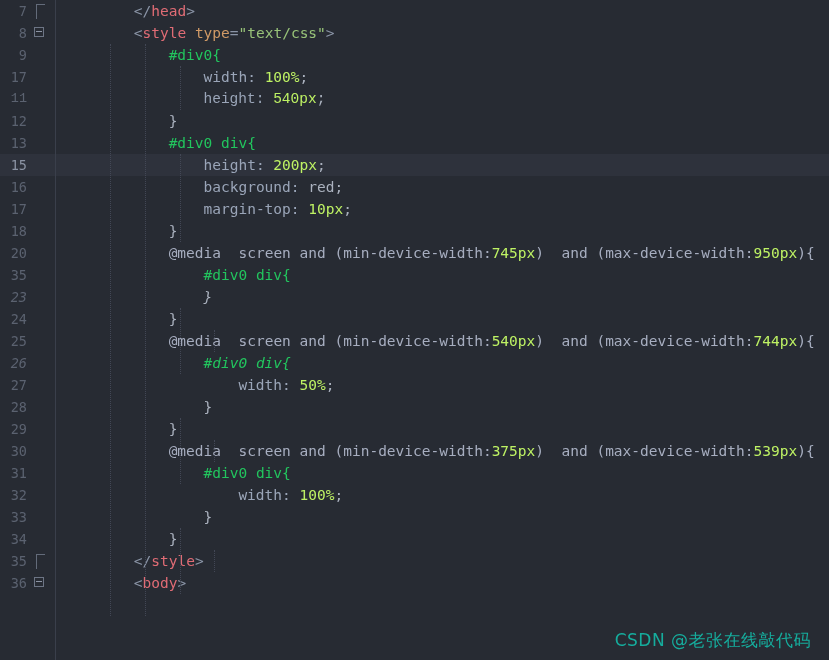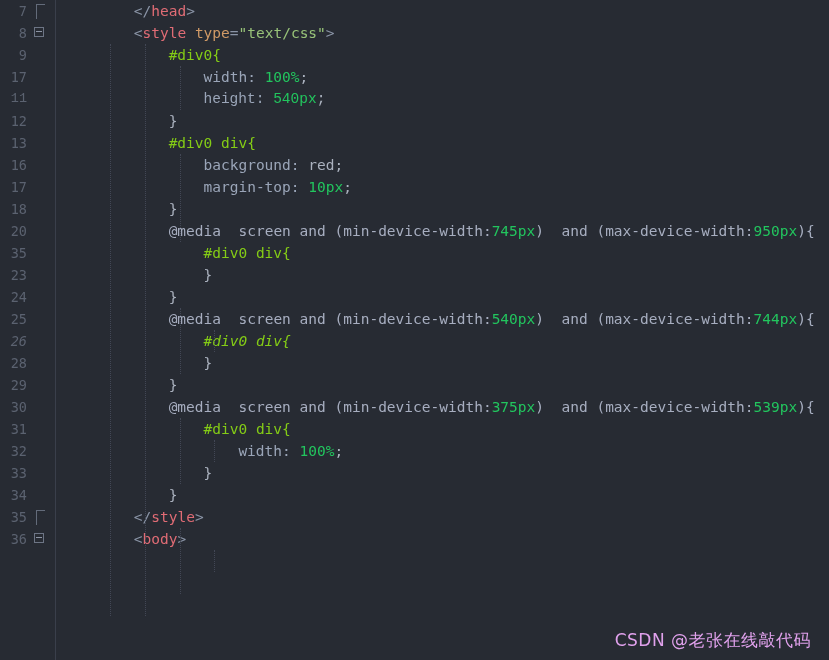--- a/index.html
+++ b/index.html
@@ -126,34 +126,34 @@
     background: #3b414e;
     opacity: 0.85;
   }
 
   
   .t-punct   { color: #8a94a6; }
   .t-tag     { color: #e06c75; }
   .t-attr    { color: #d19a66; }
   .t-eq      { color: #8a94a6; }
   .t-string  { color: #98c379; }
-  .t-sel     { color: #84cc16; }
+  .t-sel     { color: #22c55e; }
   .t-prop    { color: #9aa5b8; }
-  .t-val     { color: #22c55e; }
+  .t-val     { color: #bef264; }
   .t-plain   { color: #abb2bf; }
   .t-comment { color: #7f8896; }
   .t-at      { color: #a7aec0; }
   .t-brace   { color: #abb2bf; }
 
   
   #watermark {
     position: absolute;
     right: 18px;
     bottom: 8px;
-    color: #f0abfc;
+    color: #14b8a6;
     font-size: 17px;
     font-family: "DejaVu Sans", "Liberation Sans", sans-serif;
     letter-spacing: 0.5px;
     opacity: 0.92;
     z-index: 5;
     white-space: nowrap;
   }
 </style>
 </head>
 <body>
@@ -173,29 +173,31 @@
     </div>
   <div class="gutter-rule"></div>
   <div id="lines">
       <div class="row" style="top: 0px;"><div class="gutter"><span>7</span></div><div class="fold"><div class="bracket"></div></div><div class="code" style="padding-left: 69.76px;"><span class="t-punct">&lt;/</span><span class="t-tag">head</span><span class="t-punct">&gt;</span></div></div>
       <div class="row" style="top: 0px;"><div class="gutter"><span>8</span></div><div class="fold"><div class="boxminus"></div></div><div class="code" style="padding-left: 69.76px;"><span class="t-punct">&lt;</span><span class="t-tag">style</span><span class="t-plain"> </span><span class="t-attr">type</span><span class="t-eq">=</span><span class="t-string">"text/css"</span><span class="t-punct">&gt;</span></div></div>
       <div class="row" style="top: 0px;"><div class="gutter"><span>9</span></div><div class="fold"></div><div class="code" style="padding-left: 104.64px;"><span class="t-sel">#div0{</span></div></div>
       <div class="row" style="top: 0px;"><div class="gutter"><span>17</span></div><div class="fold"></div><div class="code" style="padding-left: 139.52px;"><span class="t-prop">width: </span><span class="t-val">100%</span><span class="t-plain">;</span></div></div>
       <div class="row" style="top: 0px; font-family: Liberation Mono, monospace;"><div class="gutter"><span>11</span></div><div class="fold"></div><div class="code" style="padding-left: 139.52px;"><span class="t-prop">height: </span><span class="t-val">540px</span><span class="t-plain">;</span></div></div>
       <div class="row" style="top: 0px;"><div class="gutter"><span>12</span></div><div class="fold"></div><div class="code" style="padding-left: 104.64px;"><span class="t-brace">}</span></div></div>
       <div class="row" style="top: 0px;"><div class="gutter"><span>13</span></div><div class="fold"></div><div class="code" style="padding-left: 104.64px;"><span class="t-sel">#div0 div{</span></div></div>
+      <div class="row active" style="top: 0px;"><div class="gutter"><span>15</span></div><div class="fold"></div><div class="code" style="padding-left: 139.52px;"><span class="t-prop">height: </span><span class="t-val">200px</span><span class="t-plain">;</span></div></div>
       <div class="row" style="top: 0px;"><div class="gutter"><span>16</span></div><div class="fold"></div><div class="code" style="padding-left: 139.52px;"><span class="t-prop">background: </span><span class="t-plain">red;</span></div></div>
       <div class="row" style="top: 0px;"><div class="gutter"><span>17</span></div><div class="fold"></div><div class="code" style="padding-left: 139.52px;"><span class="t-prop">margin-top: </span><span class="t-val">10px</span><span class="t-plain">;</span></div></div>
       <div class="row" style="top: 0px;"><div class="gutter"><span>18</span></div><div class="fold"></div><div class="code" style="padding-left: 104.64px;"><span class="t-brace">}</span></div></div>
       <div class="row" style="top: 0px;"><div class="gutter"><span>20</span></div><div class="fold"></div><div class="code" style="padding-left: 104.64px;"><span class="t-at">@media  screen and (min-device-width:</span><span class="t-val">745px</span><span class="t-at">)  and (max-device-width:</span><span class="t-val">950px</span><span class="t-at">){</span></div></div>
       <div class="row" style="top: 0px;"><div class="gutter"><span>35</span></div><div class="fold"></div><div class="code" style="padding-left: 139.52px;"><span class="t-sel">#div0 div{</span></div></div>
-      <div class="row" style="top: 0px;"><div class="gutter"><span>23</span></div><div class="fold"></div><div class="code" style="padding-left: 139.52px;"><span class="t-brace">}</span></div></div>
+      <div class="row" style="top: 0px; font-style: italic;"><div class="gutter"><span>23</span></div><div class="fold"></div><div class="code" style="padding-left: 139.52px;"><span class="t-brace">}</span></div></div>
       <div class="row" style="top: 0px;"><div class="gutter"><span>24</span></div><div class="fold"></div><div class="code" style="padding-left: 104.64px;"><span class="t-brace">}</span></div></div>
       <div class="row" style="top: 0px;"><div class="gutter"><span>25</span></div><div class="fold"></div><div class="code" style="padding-left: 104.64px;"><span class="t-at">@media  screen and (min-device-width:</span><span class="t-val">540px</span><span class="t-at">)  and (max-device-width:</span><span class="t-val">744px</span><span class="t-at">){</span></div></div>
       <div class="row" style="top: 0px; font-style: italic;"><div class="gutter"><span>26</span></div><div class="fold"></div><div class="code" style="padding-left: 139.52px;"><span class="t-sel">#div0 div{</span></div></div>
+      <div class="row" style="top: 0px;"><div class="gutter"><span>27</span></div><div class="fold"></div><div class="code" style="padding-left: 174.4px;"><span class="t-prop">width: </span><span class="t-val">50%</span><span class="t-plain">;</span></div></div>
       <div class="row" style="top: 0px;"><div class="gutter"><span>28</span></div><div class="fold"></div><div class="code" style="padding-left: 139.52px;"><span class="t-brace">}</span></div></div>
       <div class="row" style="top: 0px;"><div class="gutter"><span>29</span></div><div class="fold"></div><div class="code" style="padding-left: 104.64px;"><span class="t-brace">}</span></div></div>
       <div class="row" style="top: 0px;"><div class="gutter"><span>30</span></div><div class="fold"></div><div class="code" style="padding-left: 104.64px;"><span class="t-at">@media  screen and (min-device-width:</span><span class="t-val">375px</span><span class="t-at">)  and (max-device-width:</span><span class="t-val">539px</span><span class="t-at">){</span></div></div>
       <div class="row" style="top: 0px;"><div class="gutter"><span>31</span></div><div class="fold"></div><div class="code" style="padding-left: 139.52px;"><span class="t-sel">#div0 div{</span></div></div>
       <div class="row" style="top: 0px;"><div class="gutter"><span>32</span></div><div class="fold"></div><div class="code" style="padding-left: 174.4px;"><span class="t-prop">width: </span><span class="t-val">100%</span><span class="t-plain">;</span></div></div>
       <div class="row" style="top: 0px;"><div class="gutter"><span>33</span></div><div class="fold"></div><div class="code" style="padding-left: 139.52px;"><span class="t-brace">}</span></div></div>
       <div class="row" style="top: 0px;"><div class="gutter"><span>34</span></div><div class="fold"></div><div class="code" style="padding-left: 104.64px;"><span class="t-brace">}</span></div></div>
       <div class="row" style="top: 0px;"><div class="gutter"><span>35</span></div><div class="fold"><div class="bracket"></div></div><div class="code" style="padding-left: 69.76px;"><span class="t-punct">&lt;/</span><span class="t-tag">style</span><span class="t-punct">&gt;</span></div></div>
       <div class="row" style="top: 0px;"><div class="gutter"><span>36</span></div><div class="fold"><div class="boxminus"></div></div><div class="code" style="padding-left: 69.76px;"><span class="t-punct">&lt;</span><span class="t-tag">body</span><span class="t-punct">&gt;</span></div></div>
     </div>

